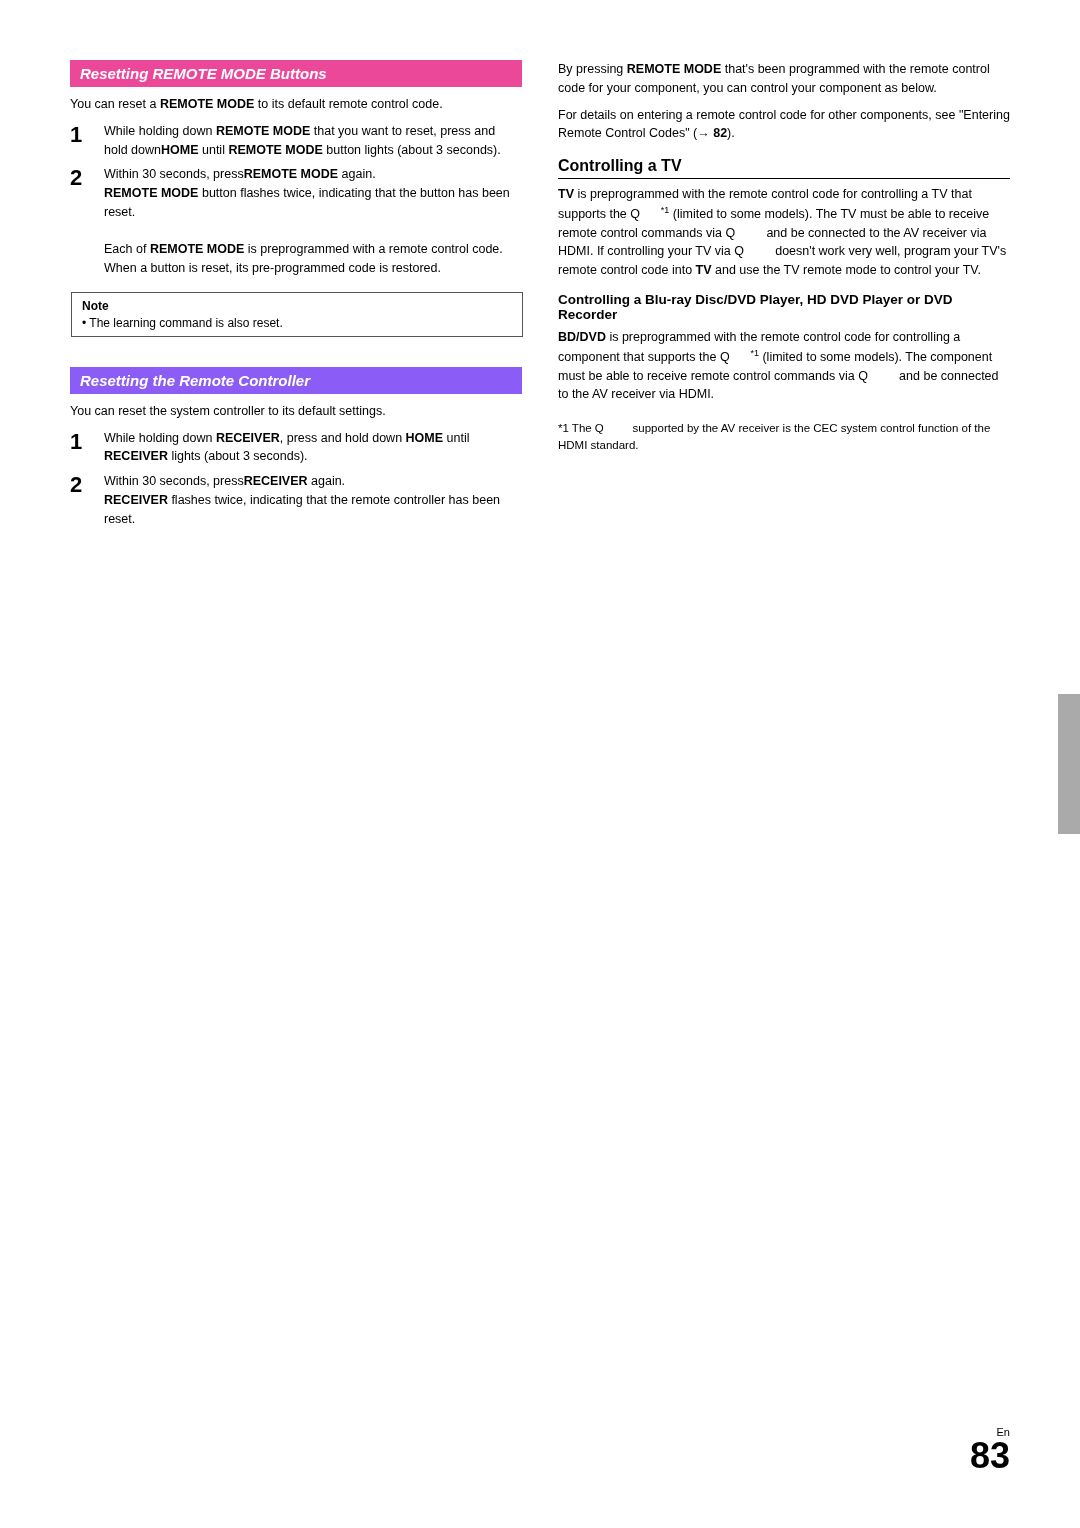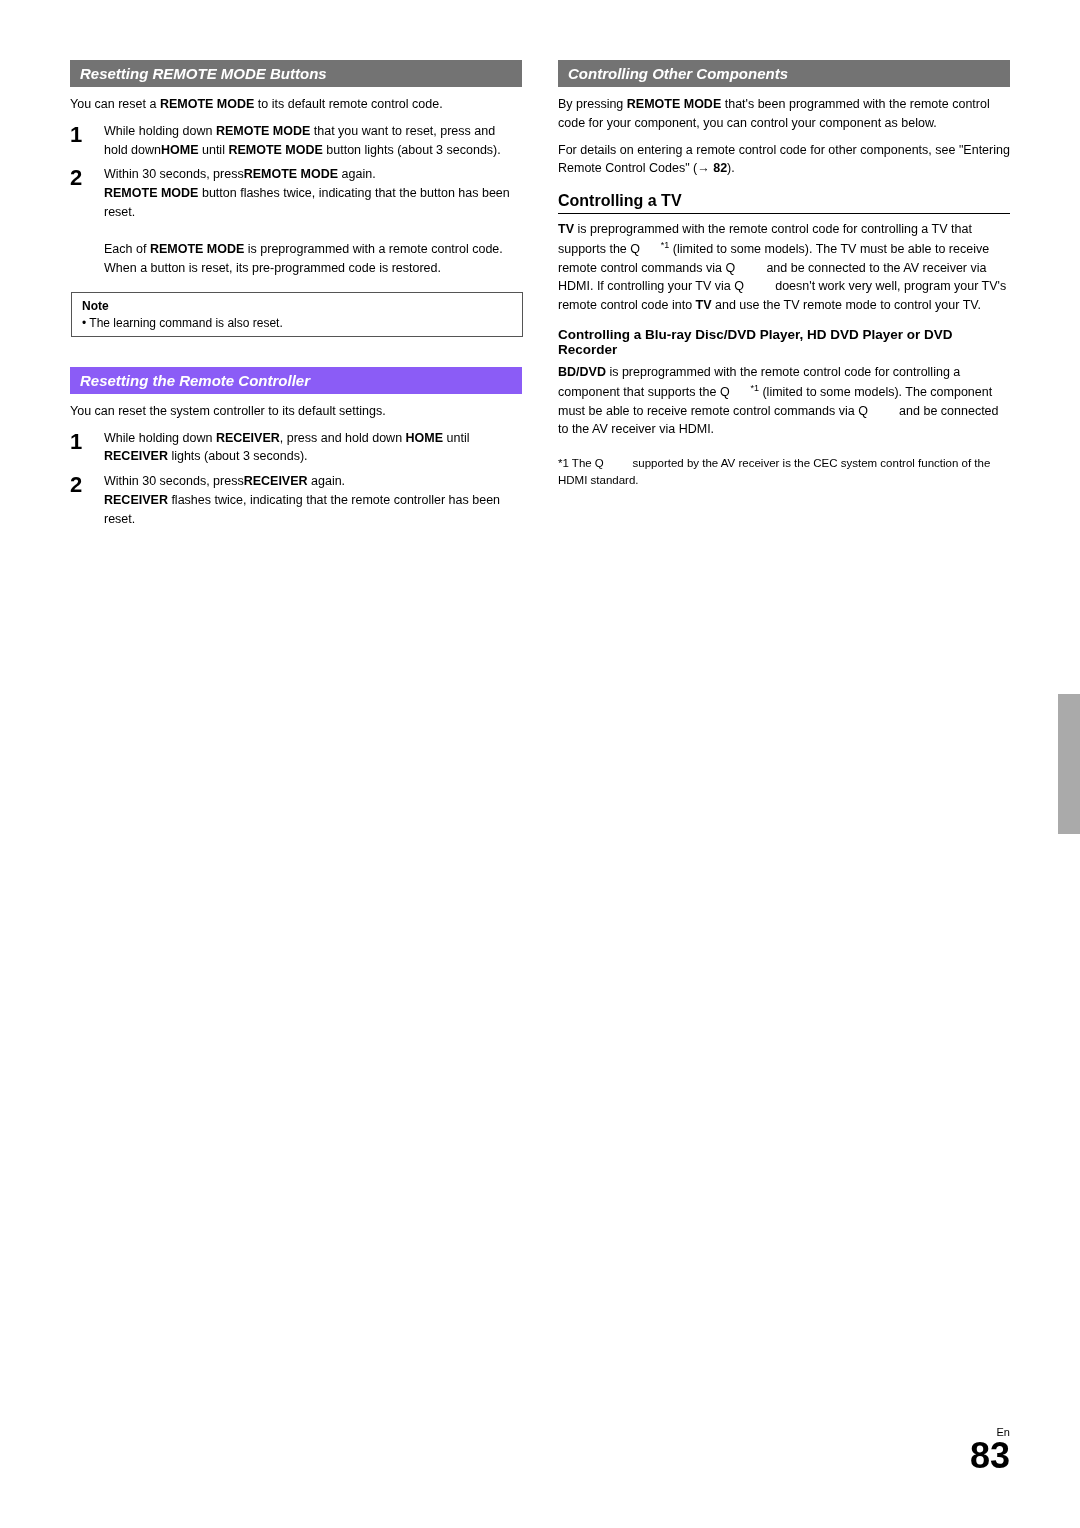--- a/index.html
+++ b/index.html
@@ -23,21 +23,21 @@
       display: flex;
       gap: 36px;
     }
     .col-left {
       flex: 1;
     }
     .col-right {
       flex: 1;
     }
     .section-header {
-      background: #737373;
+      background: #ec4899;
       color: #fff;
       font-weight: bold;
       font-style: italic;
       font-size: 15px;
       padding: 5px 10px;
       margin-bottom: 8px;
     }
     .section-header2 {
       background: #8b5cf6;
       color: #fff;
@@ -194,21 +194,20 @@
             <strong>RECEIVER</strong> flashes twice, indicating that the remote controller has been reset.
           </div>
         </div>
       </div>
 
     </div>
 
     <div class="col-right">
 
       <div>
-        <div class="section-header">Controlling Other Components</div>
 
         <p class="body-text">
           By pressing <strong>REMOTE MODE</strong> that's been programmed with the remote control code for your component, you can control your component as below.
         </p>
 
         <p class="body-text">
           For details on entering a remote control code for other components, see "Entering Remote Control Codes" (→ <strong>82</strong>).
         </p>
 
         <div>

